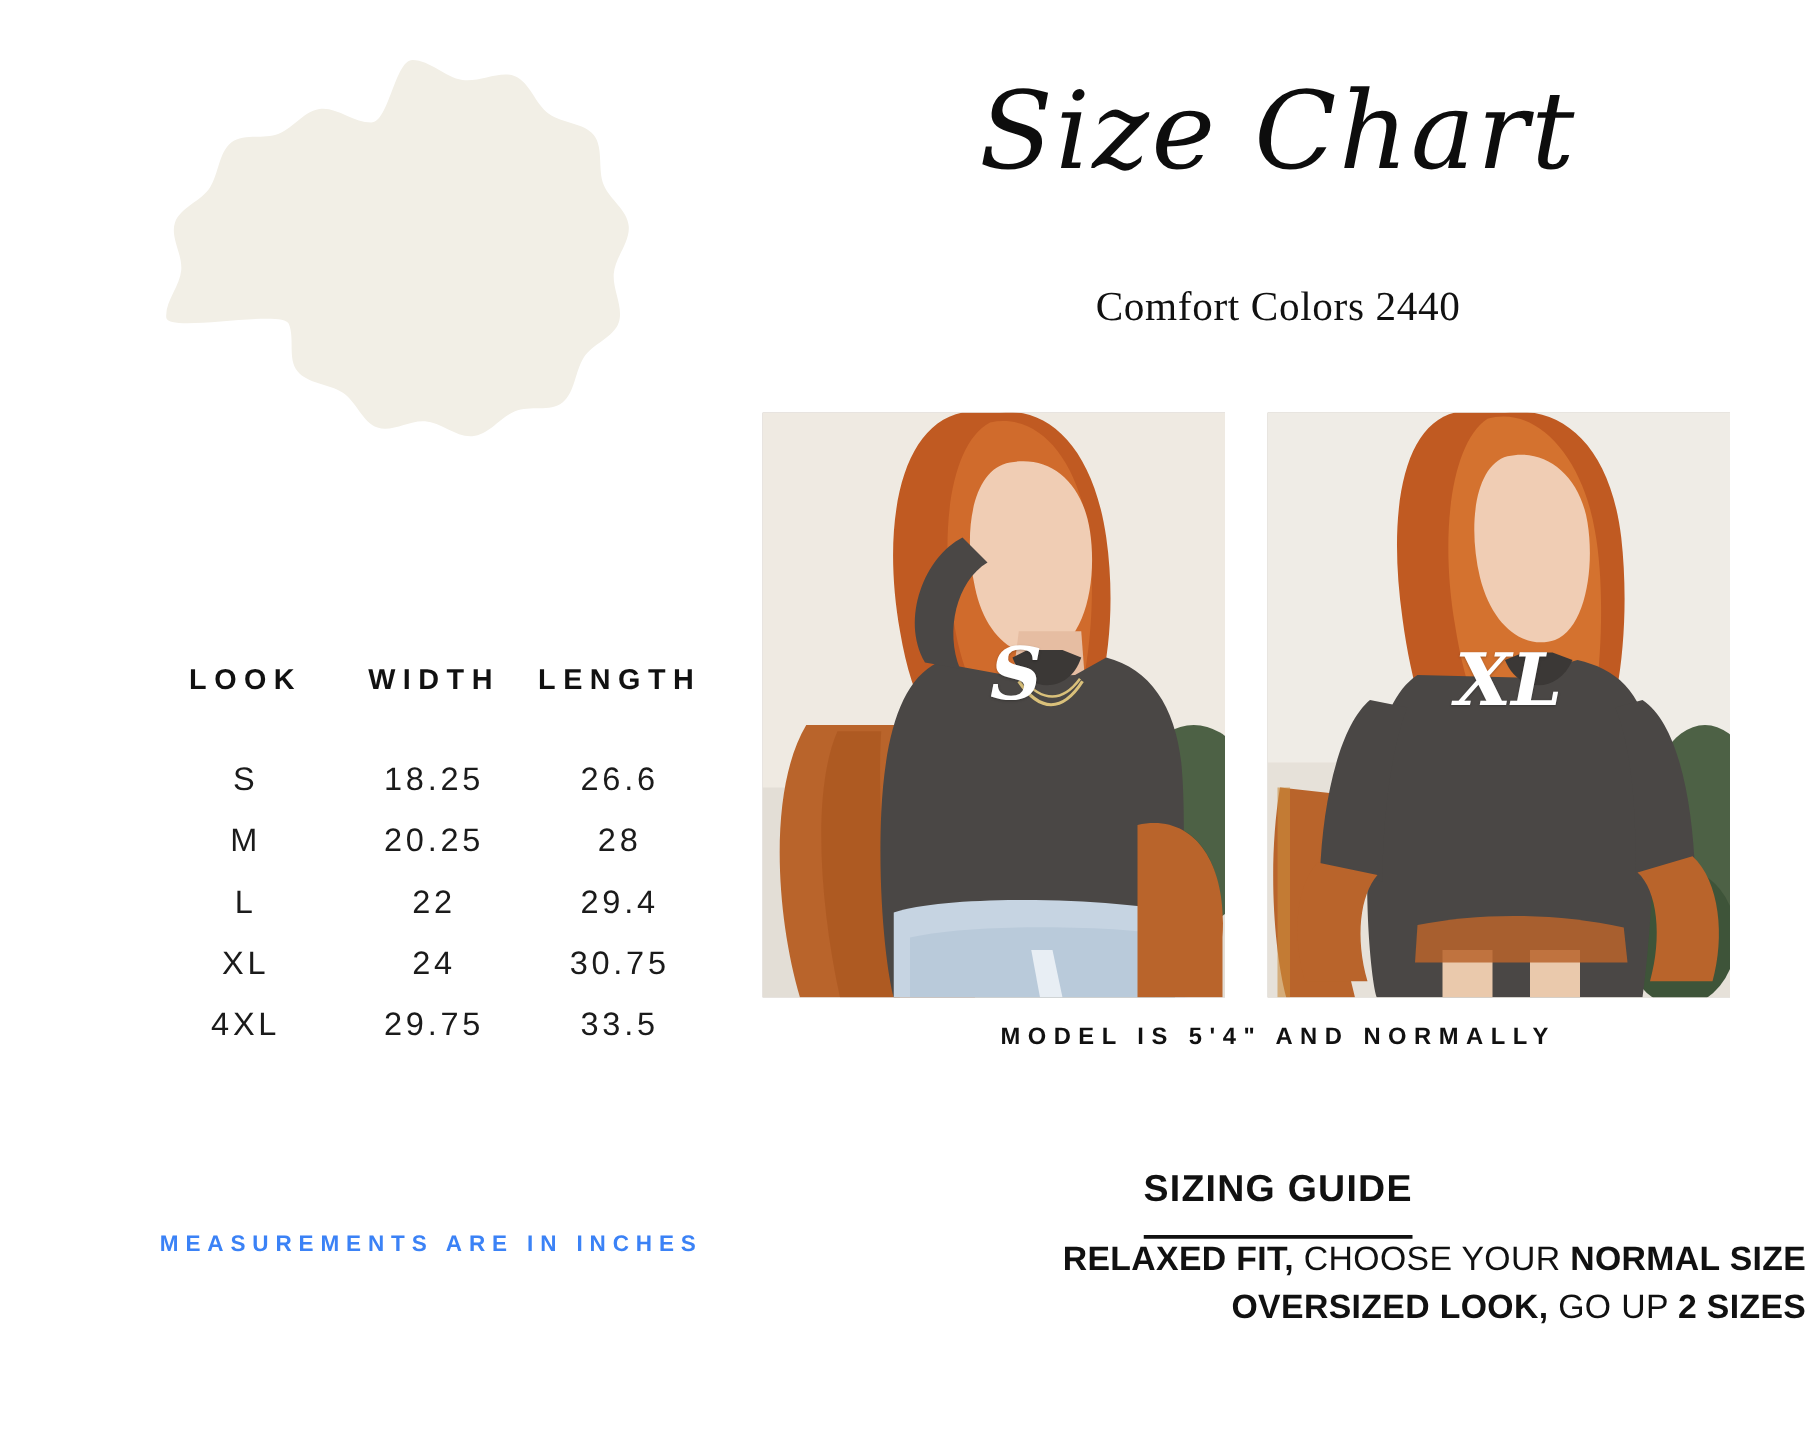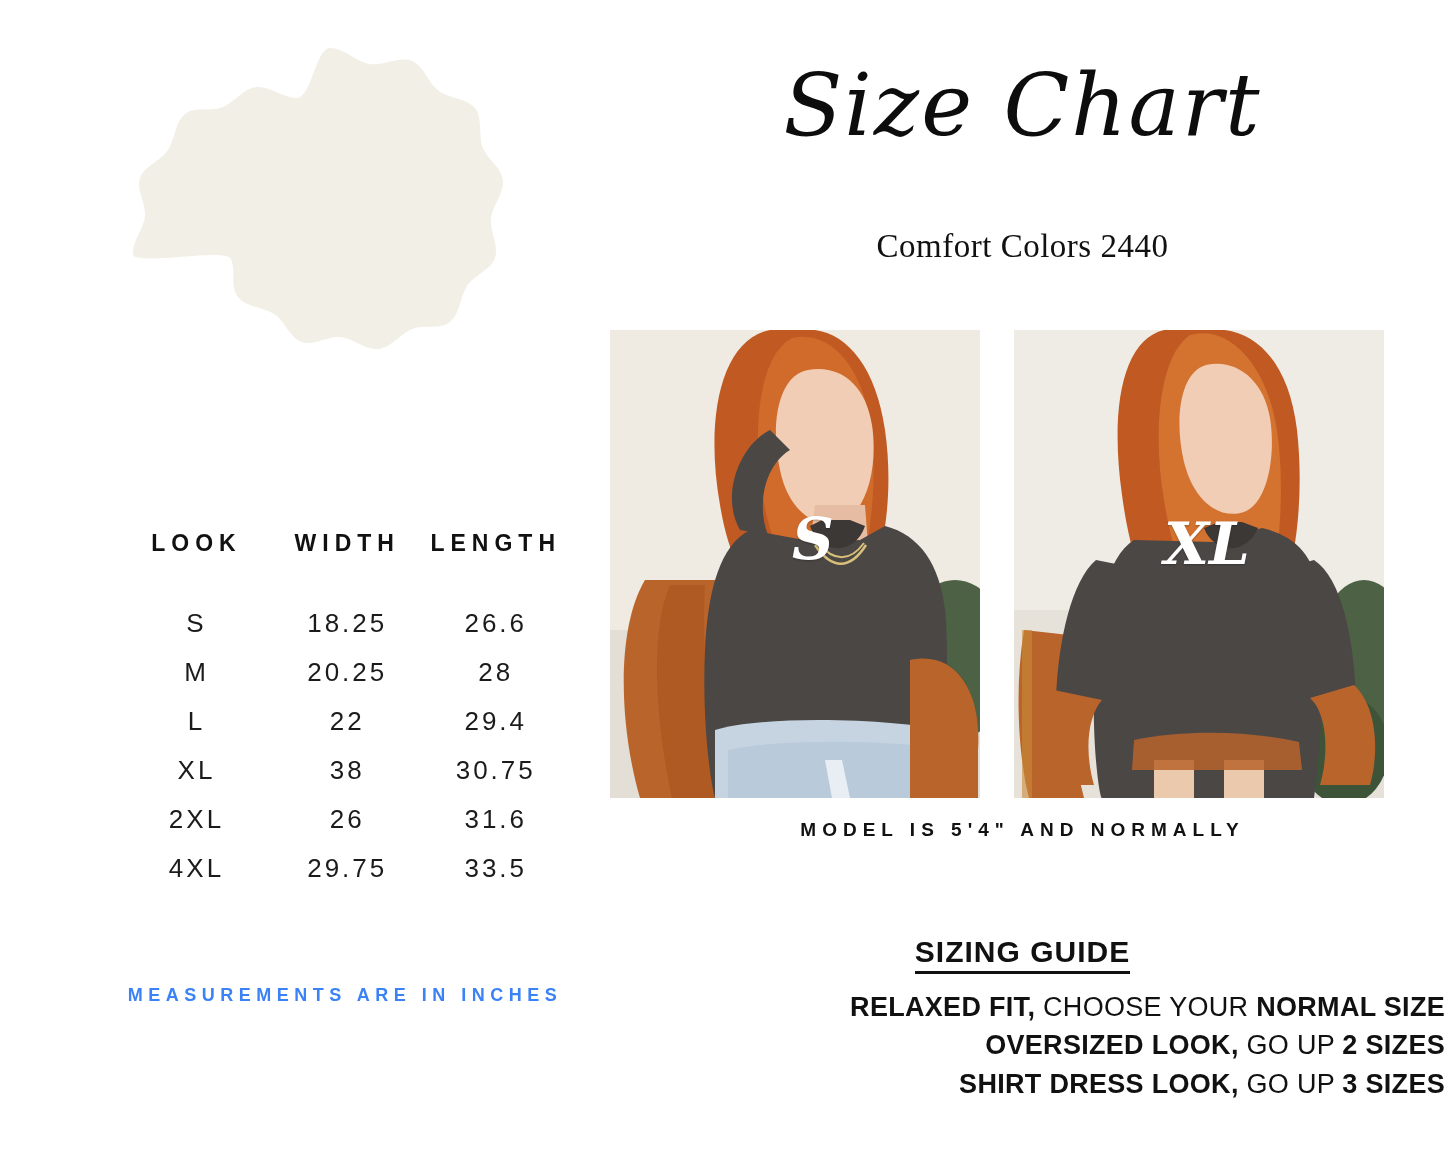--- a/index.html
+++ b/index.html
@@ -156,21 +156,21 @@
     position: absolute;
     left: 0;
     top: 935px;
     width: 845px;
     text-align: center;
     font-size: 30px;
     font-weight: bold;
     letter-spacing: 1px;
     color: #111;
   }
-  .guide-title span { border-bottom: 3px solid #111; padding-bottom: 3px; }
+  .guide-title span { border-bottom: 3px solid #111; padding-bottom: 20px; }
 
   .guide-lines {
     position: absolute;
     left: 0;
     top: 988px;
     width: 845px;
     text-align: right;
     font-size: 27px;
     line-height: 1.42;
     color: #111;
@@ -211,27 +211,22 @@
           <td class="c-width">20.25</td>
           <td class="c-length">28</td>
         </tr>
         <tr>
           <td class="c-size">L</td>
           <td class="c-width">22</td>
           <td class="c-length">29.4</td>
         </tr>
         <tr>
           <td class="c-size">XL</td>
-          <td class="c-width">38</td>
+          <td class="c-width">24</td>
           <td class="c-length">30.75</td>
-        </tr>
-        <tr>
-          <td class="c-size">2XL</td>
-          <td class="c-width">26</td>
-          <td class="c-length">31.6</td>
         </tr>
         <tr>
           <td class="c-size">4XL</td>
           <td class="c-width">29.75</td>
           <td class="c-length">33.5</td>
         </tr>
       </tbody>
     </table>
   </div>
 
@@ -322,17 +317,14 @@
     <span>SIZING GUIDE</span>
   </div>
 
   <div class="guide-lines">
     <div class="ln">
       <b>RELAXED FIT,</b><span class="thin"> CHOOSE YOUR </span><b>NORMAL SIZE</b>
     </div>
     <div class="ln">
       <b>OVERSIZED LOOK,</b><span class="thin"> GO UP </span><b>2 SIZES</b>
     </div>
-    <div class="ln">
-      <b>SHIRT DRESS LOOK,</b><span class="thin"> GO UP </span><b>3 SIZES</b>
-    </div>
   </div>
 </div>
 
 </body></html>

